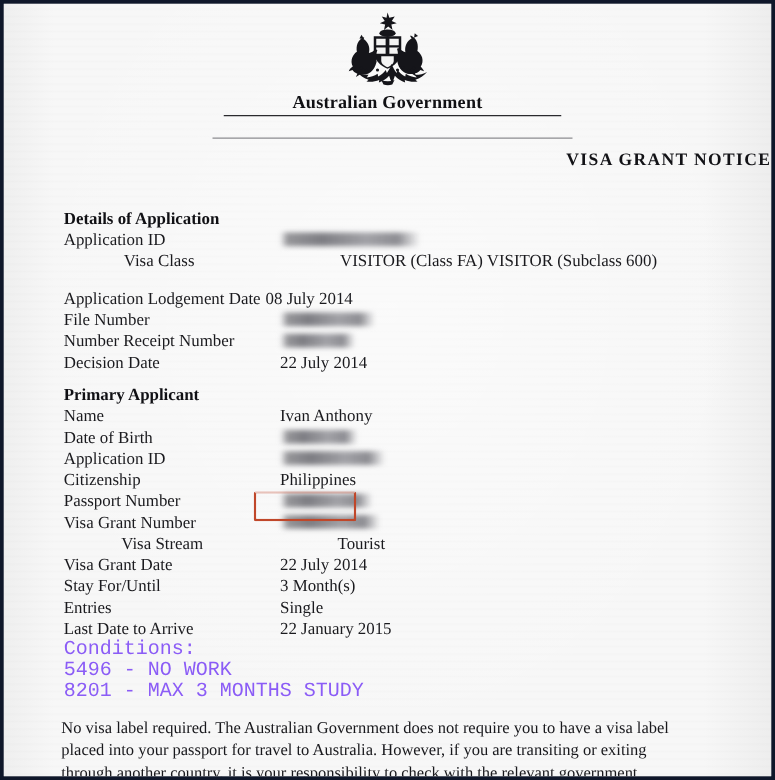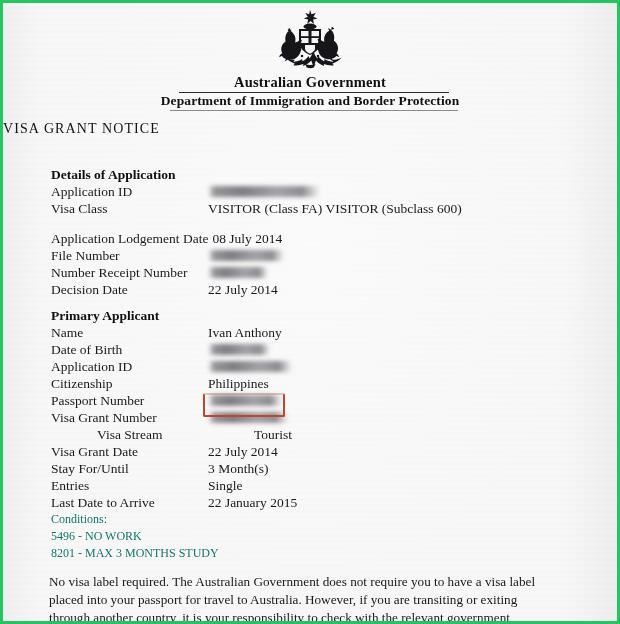--- a/index.html
+++ b/index.html
@@ -13,21 +13,21 @@
     overflow: hidden;
     font-family: "Liberation Serif", "DejaVu Serif", serif;
   }
 
   
   #page {
     position: relative;
     width: 620px;
     height: 624px;
     box-sizing: border-box;
-    border: 3px solid #22c55e;
+    border: 3px solid #0f172a;
     background: #f6f6f6;
     overflow: hidden;
   }
 
   
   #paper {
     position: absolute;
     inset: 0;
     background:
       repeating-linear-gradient(
@@ -97,22 +97,22 @@
     width: 288px;
     top: 107px;
     height: 1px;
     background: #8c8c90;
   }
 
   .doc-title {
     position: absolute;
     left: 0; right: 0;
     top: 118px;
-    text-align: left;
-    font-weight: normal;
+    text-align: right;
+    font-weight: bold;
     font-size: 14px;
     letter-spacing: 1.1px;
     color: #121216;
   }
 
   
   .section-heading {
     position: absolute;
     left: 48px;
     font-weight: bold;
@@ -131,21 +131,21 @@
     line-height: 17px;
     color: #1a1a1e;
   }
   .row .lbl {
     position: absolute;
     left: 0;
     white-space: nowrap;
   }
   .row .val {
     position: absolute;
-    left: 157px;
+    left: 173px;
     white-space: nowrap;
   }
   
   .row.inline .val { position: static; margin-left: 4px; }
   .row.inline { white-space: nowrap; }
   .row.inline .lbl { position: static; }
 
   
   .redacted {
     display: inline-block;
@@ -174,24 +174,25 @@
     border: 2px solid #c0472a;
     border-top-color: rgba(192,71,42,0.30);
     border-radius: 2px;
     box-sizing: border-box;
   }
 
   
   .cond {
     position: absolute;
     left: 48px;
-    font-size: 12px;
+    font-size: 16px;
     line-height: 17px;
-    color: #0f766e;
+    color: #8b5cf6;
     white-space: nowrap;
+    font-family: Liberation Mono, monospace;
   }
 
   
   .footnote {
     position: absolute;
     left: 46px;
     top: 570px;
     width: 510px;
     font-size: 13.2px;
     line-height: 18px;
@@ -271,32 +272,31 @@
             <circle cx="64" cy="45.5" r="1.25"></circle>
           </g>
 
           <path d="M38 55 c3.4 1.4 7.2 1.4 10.6 0 l-1.8 3.6 c-2.3 0.8 -4.7 0.8 -7 0 z"></path>
         </g>
       </svg>
     </div>
 
     <div class="gov-name">Australian Government</div>
     <div class="rule-top"></div>
-    <div class="dept-name">Department of Immigration and Border Protection</div>
     <div class="rule-bottom"></div>
 
     <div class="doc-title">VISA GRANT NOTICE</div>
 
     <div class="section-heading" id="sec-details">Details of Application</div>
     <div id="details-rows">
         <div class="row" style="top: 180px;">
           <span class="lbl">Application ID</span>
           <span class="val"><span class="redacted" style="width: 112px;"></span></span>
         </div>
-        <div class="row" style="top: 197px;">
+        <div class="row" style="top: 197px; margin-left: 48px;">
           <span class="lbl">Visa Class</span>
           <span class="val">VISITOR (Class FA)  VISITOR (Subclass 600)</span>
         </div>
         <div class="row inline" style="top: 227px;"><span class="lbl">Application Lodgement Date</span><span class="val">08 July 2014</span></div>
         <div class="row" style="top: 244px;">
           <span class="lbl">File Number</span>
           <span class="val"><span class="redacted" style="width: 76px;"></span></span>
         </div>
         <div class="row" style="top: 261px;">
           <span class="lbl">Number Receipt Number</span>

